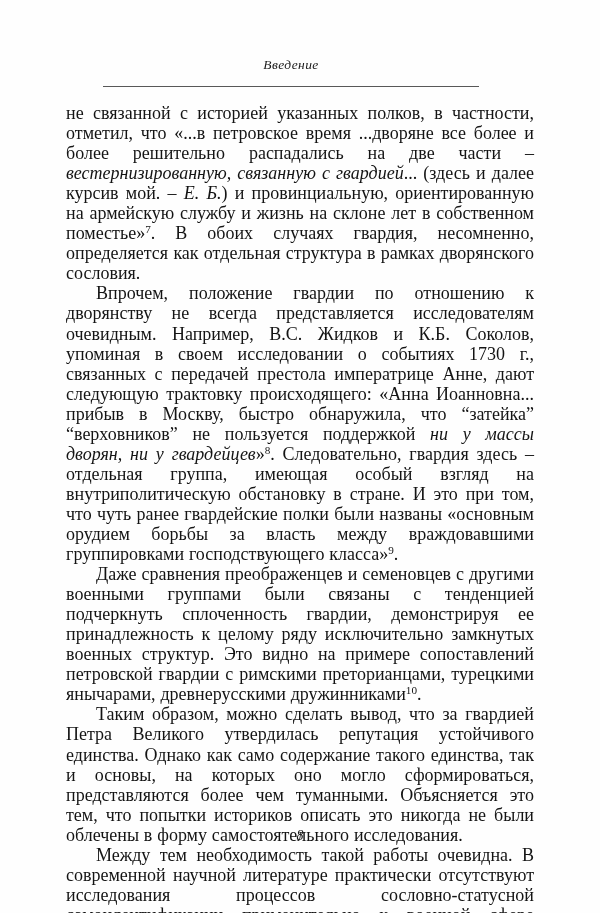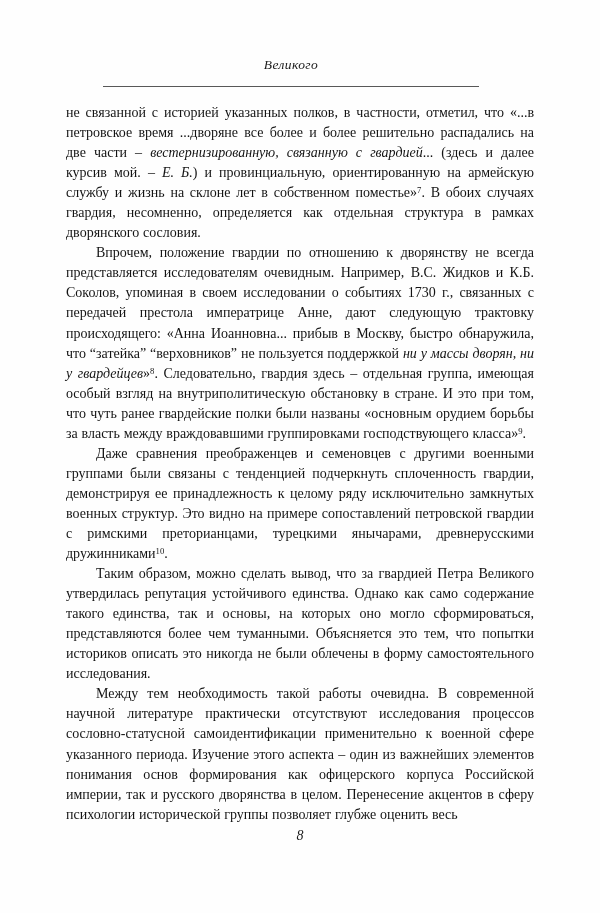--- a/index.html
+++ b/index.html
@@ -51,21 +51,21 @@
   
   .textblock {
     position: absolute;
     top: 103px;
     left: 66px;
     width: 468px;
   }
 
   .para {
     margin: 0;
-    font-size: 14px;
+    font-size: 18px;
     line-height: 20.05px;
     text-align: justify;
     text-justify: inter-word;
     text-indent: 30px;
     color: #141414;
     -webkit-hyphens: none;
     hyphens: none;
     word-spacing: 0.02em;
   }
   .para.flush { text-indent: 0; }
@@ -90,21 +90,21 @@
     font-style: italic;
     font-size: 14px;
     color: #1a1a1a;
   }
 </style>
 </head>
 <body>
 
 <div class="page">
 
-  <div class="running-head">Великого</div>
+  <div class="running-head">Введение</div>
 
   <div class="head-rule"></div>
 
   <div class="textblock">
       <p class="para flush"><span>не связанной с историей указанных полков, в частности, отметил, что «...в петровское время ...дворяне все более и более решительно распадались на две части – </span><i>вестернизированную, связанную с гвардией</i><span>... (здесь и далее курсив мой. – </span><i>Е. Б.</i><span>) и провинциальную, ориентированную на армейскую службу и жизнь на склоне лет в собственном поместье»</span><sup>7</sup><span>. В обоих случаях гвардия, несомненно, определяется как отдельная структура в рамках дворянского сословия.</span></p>
       <p class="para"><span>Впрочем, положение гвардии по отношению к дворянству не всегда представляется исследователям очевидным. Например, В.С. Жидков и К.Б. Соколов, упоминая в своем исследовании о событиях 1730 г., связанных с передачей престола императрице Анне, дают следующую трактовку происходящего: «Анна Иоанновна... прибыв в Москву, быстро обнаружила, что “затейка” “верховников” не пользуется поддержкой </span><i>ни у массы дворян, ни у гвардейцев</i><span>»</span><sup>8</sup><span>. Следовательно, гвардия здесь – отдельная группа, имеющая особый взгляд на внутриполитическую обстановку в стране. И это при том, что чуть ранее гвардейские полки были названы «основным орудием борьбы за власть между враждовавшими группировками господствующего класса»</span><sup>9</sup><span>.</span></p>
       <p class="para"><span>Даже сравнения преображенцев и семеновцев с другими военными группами были связаны с тенденцией подчеркнуть сплоченность гвардии, демонстрируя ее принадлежность к целому ряду исключительно замкнутых военных структур. Это видно на примере сопоставлений петровской гвардии с римскими преторианцами, турецкими янычарами, древнерусскими дружинниками</span><sup>10</sup><span>.</span></p>
       <p class="para"><span>Таким образом, можно сделать вывод, что за гвардией Петра Великого утвердилась репутация устойчивого единства. Однако как само содержание такого единства, так и основы, на которых оно могло сформироваться, представляются более чем туманными. Объясняется это тем, что попытки историков описать это никогда не были облечены в форму самостоятельного исследования.</span></p>
       <p class="para"><span>Между тем необходимость такой работы очевидна. В современной научной литературе практически отсутствуют исследования процессов сословно-статусной самоидентификации применительно к военной сфере указанного периода. Изучение этого аспекта – один из важнейших элементов понимания основ формирования как офицерского корпуса Российской империи, так и русского дворянства в целом. Перенесение акцентов в сферу психологии исторической группы позволяет глубже оценить весь</span></p>
     </div>

